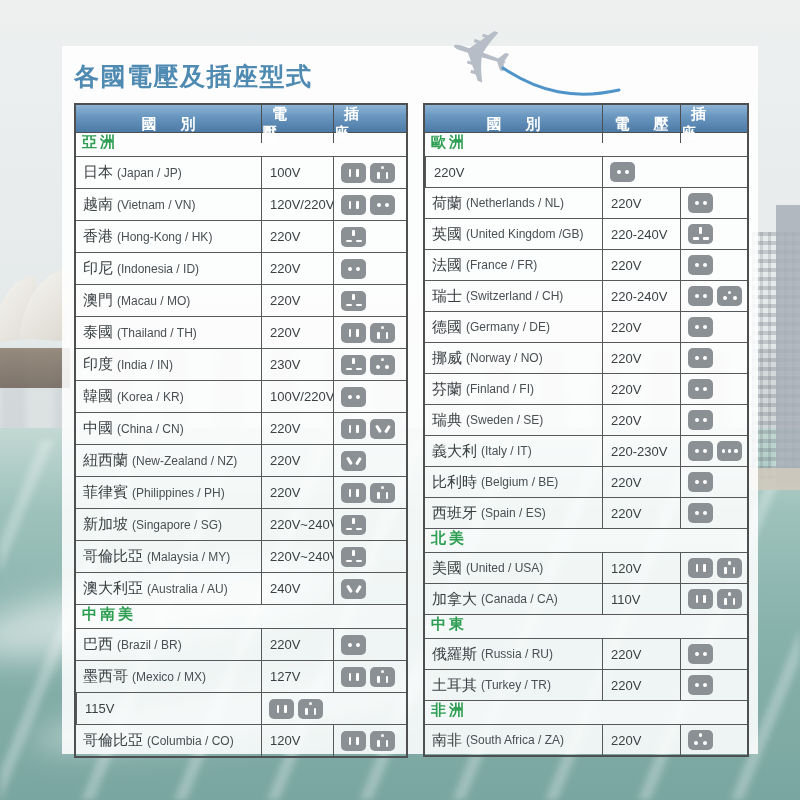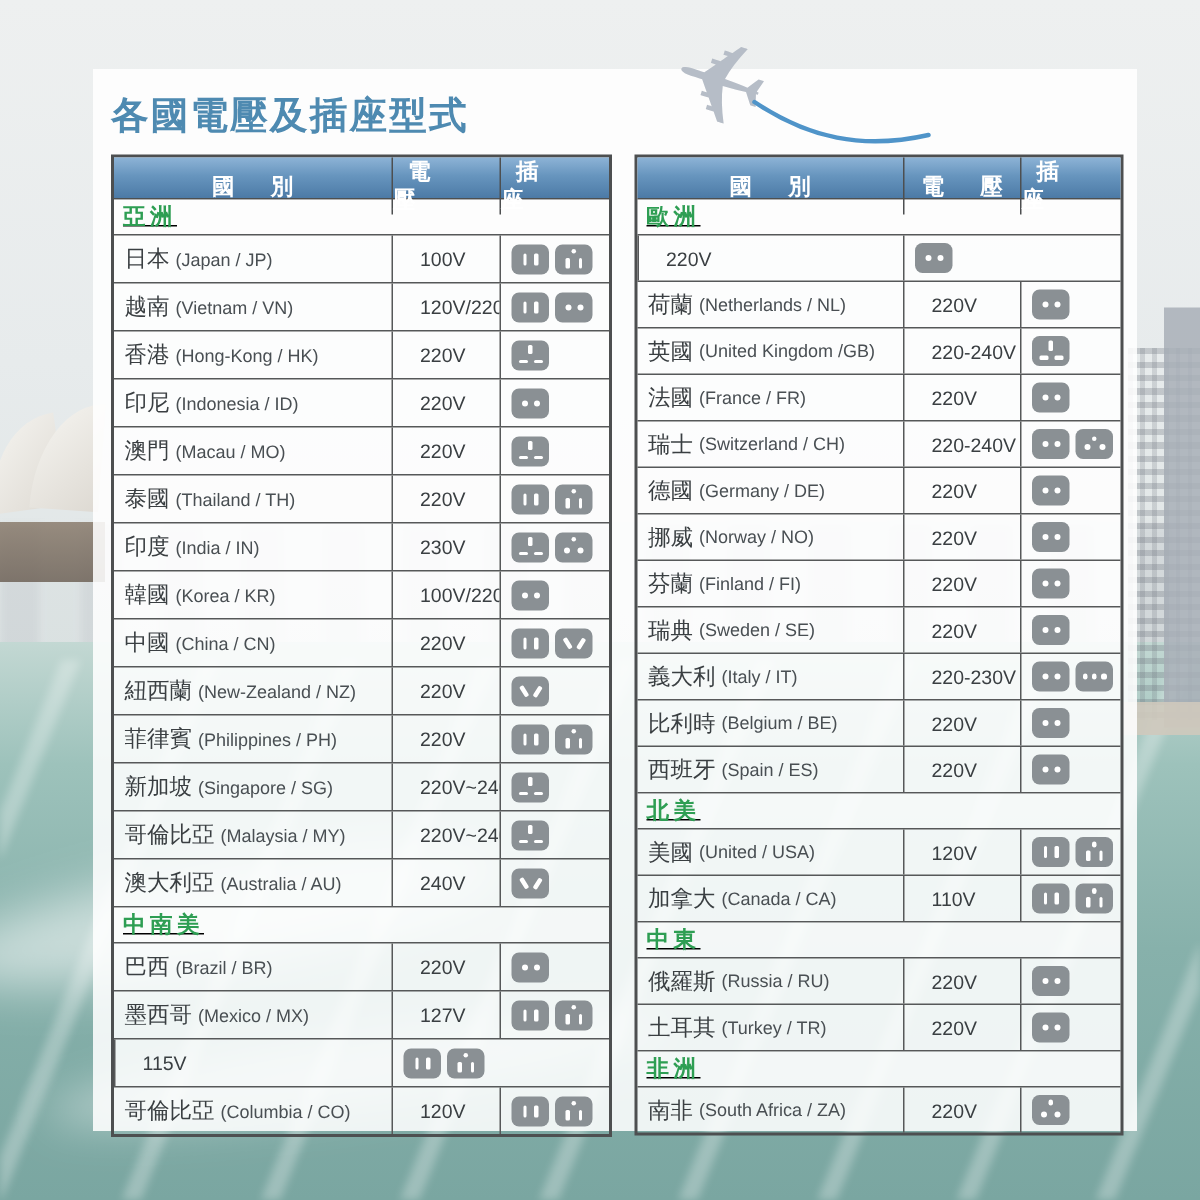--- a/index.html
+++ b/index.html
@@ -52,32 +52,32 @@
   #table-left{left:74px;width:334px;}
   #table-right{left:423px;width:326px;}
   .hrow{display:grid;height:27px;
     background:linear-gradient(180deg,#8db3d6 0%,#6795be 45%,#4c7aa6 100%);
     border-bottom:1px solid #4d4f50;}
   #table-left .hrow, #table-left .crow{grid-template-columns:185px 72px 1fr;}
   #table-right .hrow, #table-right .crow{grid-template-columns:177px 78px 1fr;}
   .hcell{color:#fff;font-weight:bold;font-size:15px;letter-spacing:10px;display:flex;
     align-items:center;justify-content:center;border-left:1px solid #4d4f50;text-indent:10px;}
   .hcell:first-child{border-left:none;}
-  .srow{height:23px;display:flex;align-items:center;border-bottom:1px solid #565859;
-    background:rgba(255,255,255,.25);text-decoration:underline;}
+  .srow{height:23px;display:flex;align-items:flex-start;border-bottom:1px solid #565859;
+    background:rgba(255,255,255,.25);}
   .srow span{color:#2e9e53;font-weight:bold;font-size:15px;padding-left:6px;letter-spacing:3px;}
   .crow{display:grid;height:31px;border-bottom:1px solid #565859;}
   #table-right .crow{height:30px;}
   .vtable .crow:last-child, .vtable .srow:last-child{border-bottom:none;}
   .cell{display:flex;align-items:center;overflow:hidden;white-space:nowrap;}
   .c-country{padding-left:7px;}
   .c-country .zh{font-size:15px;color:#3a3f42;font-weight:400;}
   .c-country .en{font-size:12px;color:#494f53;margin-left:4px;}
   .c-volt,.c-sock{border-left:1px solid #565859;}
-  .c-volt{padding-left:18px;font-size:13px;color:#3a3f42;}
+  .c-volt{padding-left:8px;font-size:13px;color:#3a3f42;}
   .c-sock{padding-left:7px;}
   
   .plug{width:25px;height:20px;background:#8a9094;border-radius:5px;position:relative;
     display:inline-block;margin-right:4px;flex:none;}
   .pin{position:absolute;background:#fff;border-radius:1px;}
   .pin.round{border-radius:50%;}
 </style>
 </head>
 <body>
 

